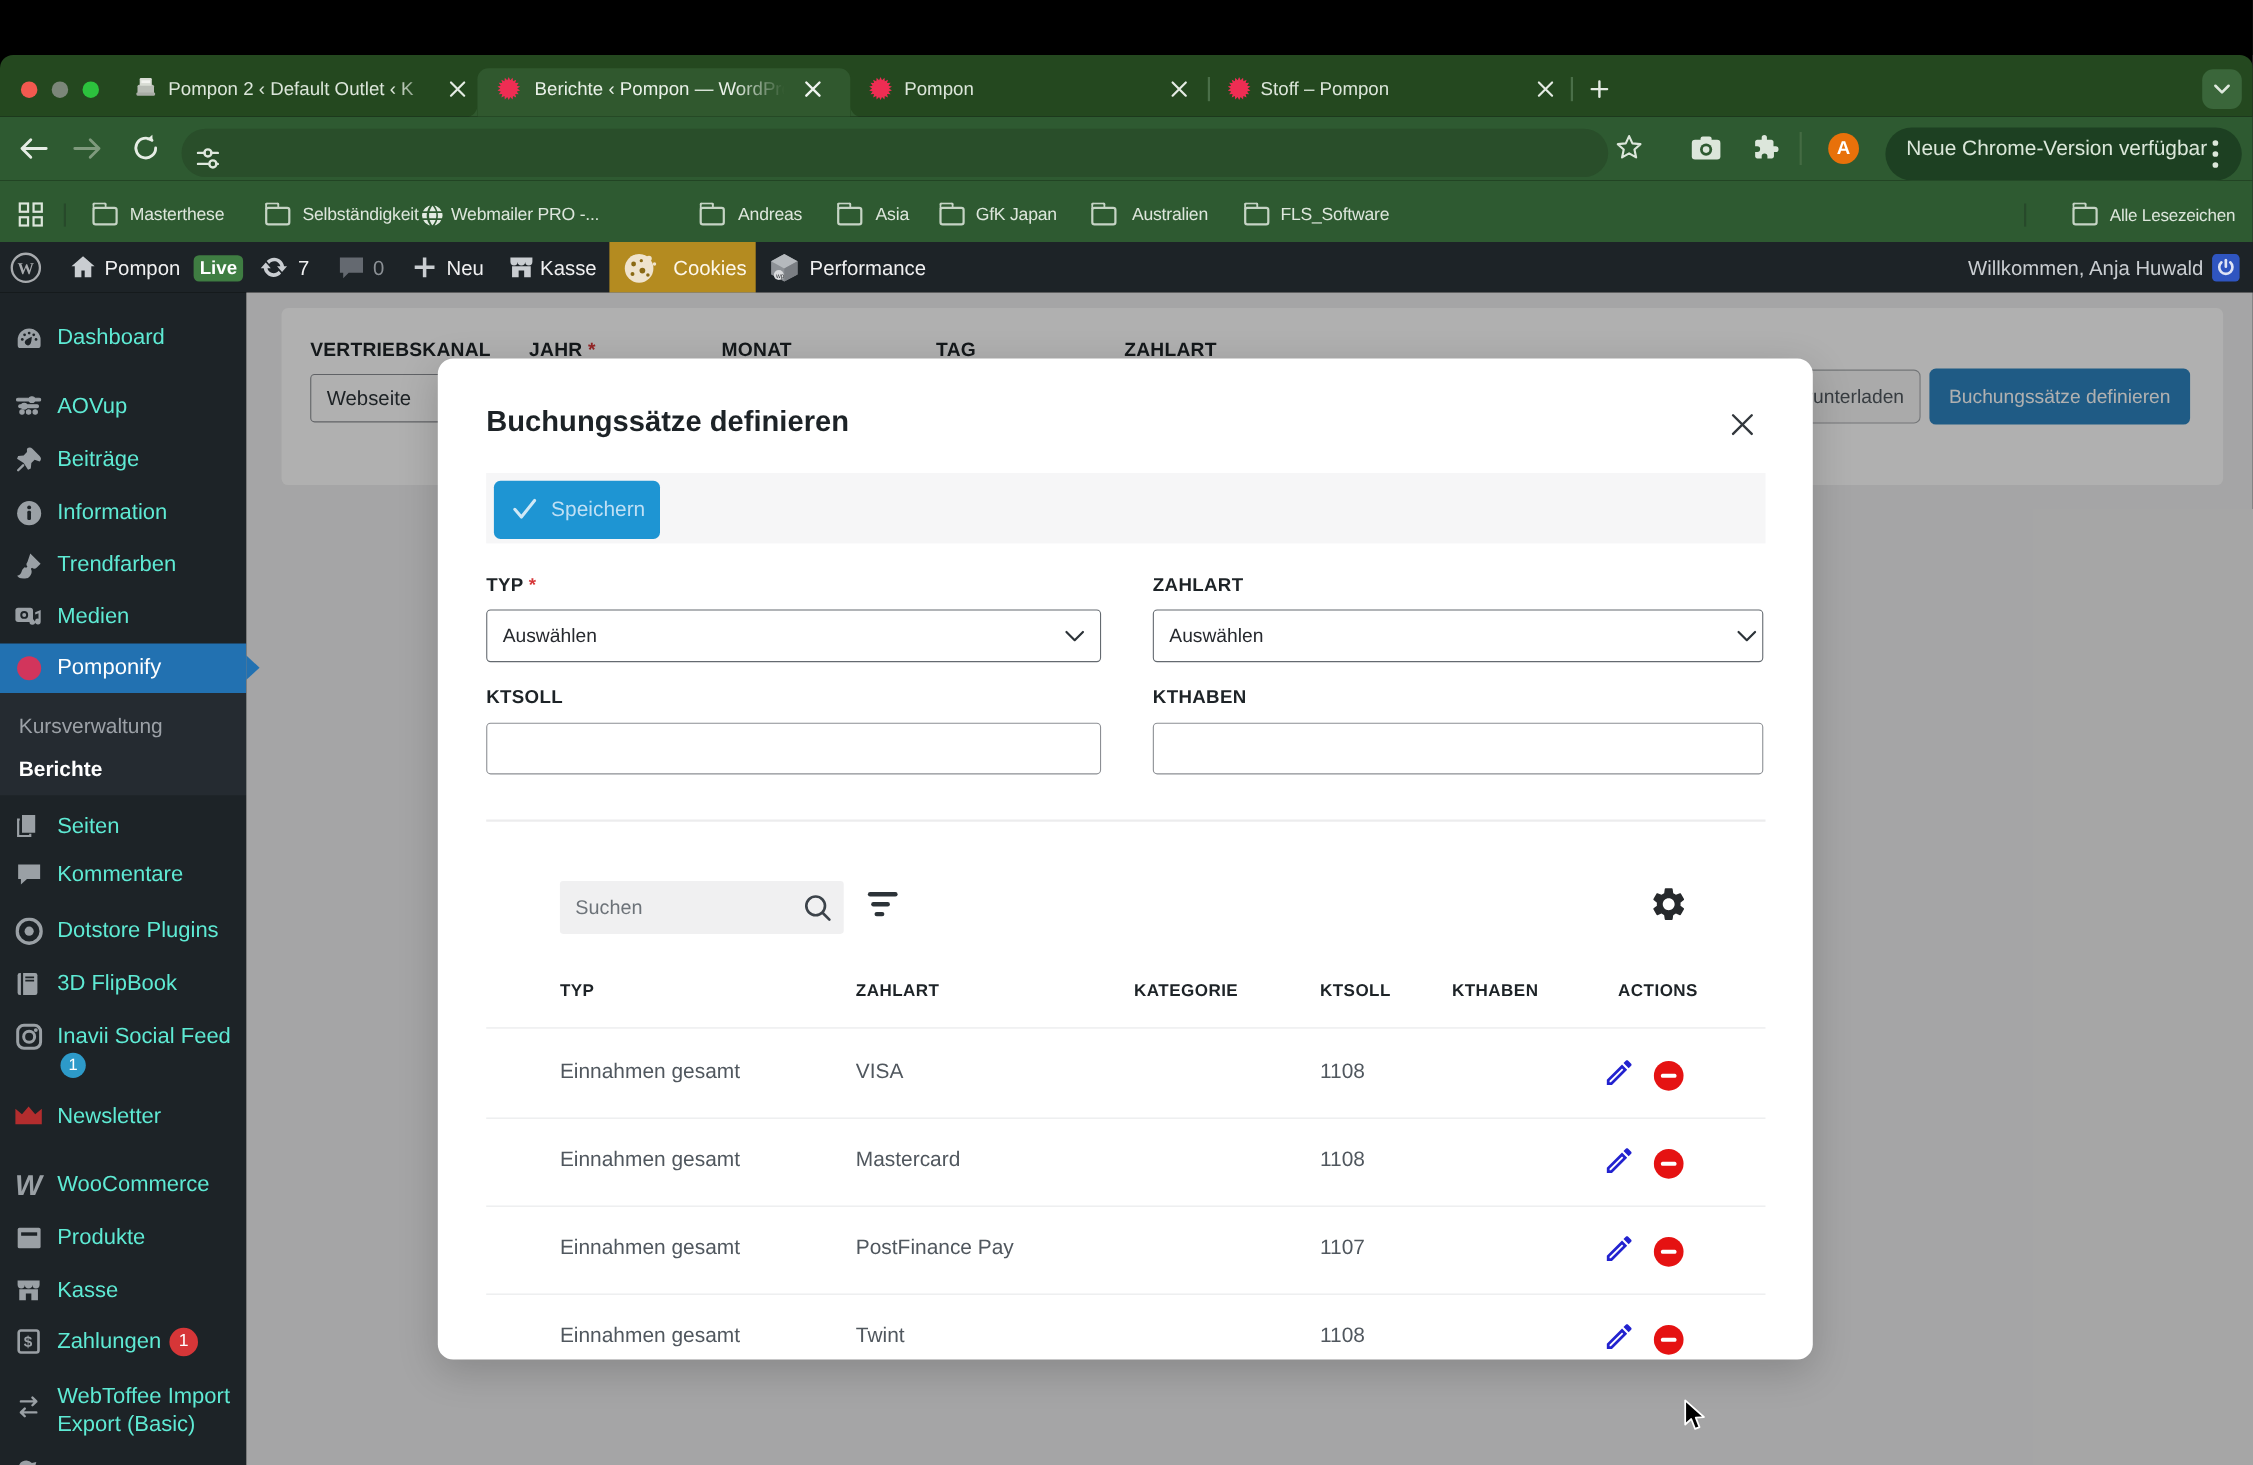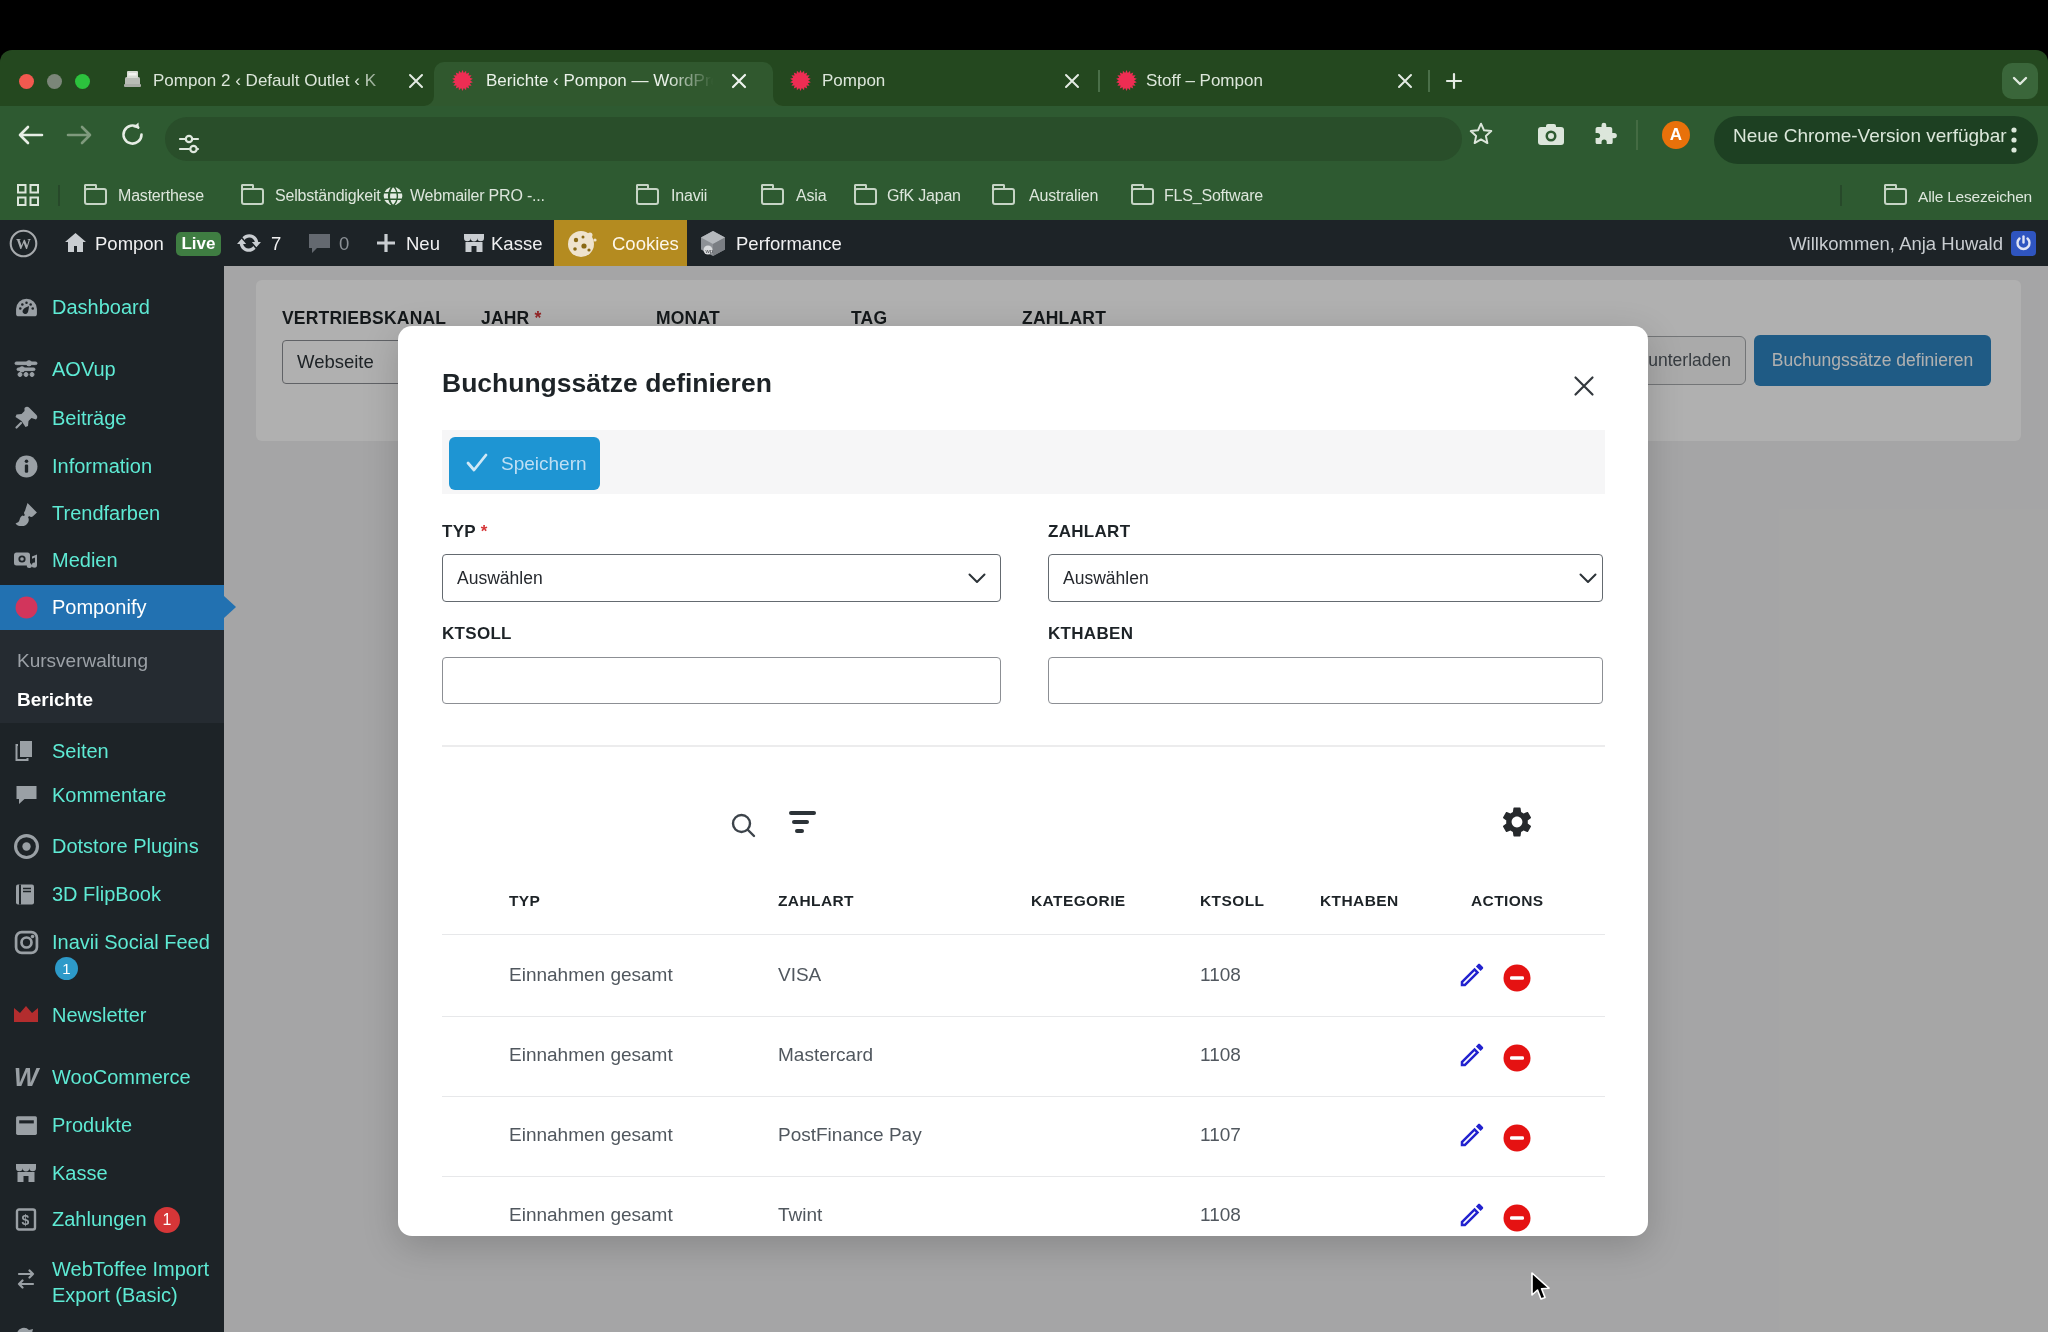--- a/index.html
+++ b/index.html
@@ -186,21 +186,21 @@
     <div class="abs bmfolder" style="left:241px; top:24px;"></div>
     <div class="abs bmtxt" style="left:275px; top:23px;">Selbständigkeit</div>
 
     <svg class="abs" style="left:382px; top:21px;" width="22" height="22" viewBox="0 0 24 24">
       <circle cx="12" cy="12" r="11" fill="#e3ebe2"></circle>
       <path d="M12 1 a11 11 0 0 0 0 22 a17 17 0 0 1 0-22 M12 1 a11 11 0 0 1 0 22 M1.5 8.5 h21 M1.5 15.5 h21 M12 1 a15 15 0 0 1 0 22 M12 1 a15 15 0 0 0 0 22" stroke="#2e5a31" stroke-width="1.6" fill="none"></path>
     </svg>
     <div class="abs bmtxt" style="left:410px; top:23px;">Webmailer PRO -...</div>
 
     <div class="abs bmfolder" style="left:636px; top:24px;"></div>
-    <div class="abs bmtxt" style="left:671px; top:23px;">Inavii</div>
+    <div class="abs bmtxt" style="left:671px; top:23px;">Andreas</div>
 
     <div class="abs bmfolder" style="left:761px; top:24px;"></div>
     <div class="abs bmtxt" style="left:796px; top:23px;">Asia</div>
 
     <div class="abs bmfolder" style="left:854px; top:24px;"></div>
     <div class="abs bmtxt" style="left:887px; top:23px;">GfK Japan</div>
 
     <div class="abs bmfolder" style="left:992px; top:24px;"></div>
     <div class="abs bmtxt" style="left:1029px; top:23px;">Australien</div>
 
@@ -506,20 +506,21 @@
       <path d="M2.5 2.5 L10 10 L17.5 2.5" stroke="#2c3338" stroke-width="2" fill="none" stroke-linecap="round" stroke-linejoin="round"></path>
     </svg>
 
     <div class="mlabel" style="left:44px; top:298px;">KTSOLL</div>
     <div class="mlabel" style="left:650px; top:298px;">KTHABEN</div>
     <div class="minput" style="left:44px; top:331px; width:559px;"></div>
     <div class="minput" style="left:650px; top:331px; width:555px;"></div>
 
     <div class="abs" style="left:44px; top:419px; width:1163px; height:2px; background:#ececed;"></div>
 
+    <div class="abs" style="left:111px; top:475px; width:258px; height:48px; background:#f0f0f1; border-radius:3px; font-size:18px; color:#6d7379; display:flex; align-items:center; padding-left:14px;">Suchen</div>
     <svg class="abs" style="left:332px; top:486px;" width="27" height="27" viewBox="0 0 27 27">
       <circle cx="11.5" cy="11.5" r="8.5" stroke="#3c434a" stroke-width="2.4" fill="none"></circle>
       <path d="M18 18 L24 24" stroke="#3c434a" stroke-width="2.4" stroke-linecap="round"></path>
     </svg>
     <g></g>
     <div class="abs" style="left:391px; top:485px; width:27px; height:4px; background:#2c3338; border-radius:2px;"></div>
     <div class="abs" style="left:394px; top:494px; width:17px; height:4px; background:#2c3338; border-radius:2px;"></div>
     <div class="abs" style="left:397px; top:503px; width:9px; height:4px; background:#2c3338; border-radius:2px;"></div>
     <svg class="abs" style="left:1101px; top:478px;" width="36" height="36" viewBox="0 0 24 24">
       <path d="M19.14 12.94c.04-.3.06-.61.06-.94 0-.32-.02-.64-.07-.94l2.03-1.58c.18-.14.23-.41.12-.61l-1.92-3.32c-.12-.22-.37-.29-.59-.22l-2.39.96c-.5-.38-1.03-.7-1.62-.94l-.36-2.54c-.04-.24-.24-.41-.48-.41h-3.84c-.24 0-.43.17-.47.41l-.36 2.54c-.59.24-1.13.57-1.62.94l-2.39-.96c-.22-.08-.47 0-.59.22L2.74 8.87c-.12.21-.08.47.12.61l2.03 1.58c-.05.3-.09.63-.09.94s.02.64.07.94l-2.03 1.58c-.18.14-.23.41-.12.61l1.92 3.32c.12.22.37.29.59.22l2.39-.96c.5.38 1.03.7 1.62.94l.36 2.54c.05.24.24.41.48.41h3.84c.24 0 .44-.17.47-.41l.36-2.54c.59-.24 1.13-.56 1.62-.94l2.39.96c.22.08.47 0 .59-.22l1.92-3.32c.12-.22.07-.47-.12-.61l-2.01-1.58zM12 15.6c-1.98 0-3.6-1.62-3.6-3.6s1.62-3.6 3.6-3.6 3.6 1.62 3.6 3.6-1.62 3.6-3.6 3.6z" fill="#26292c"></path>

